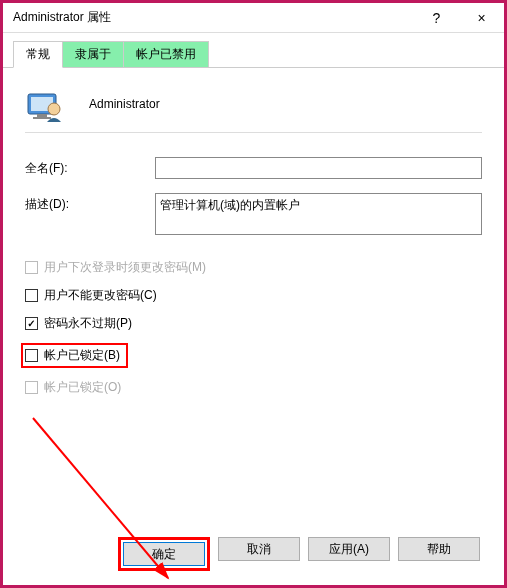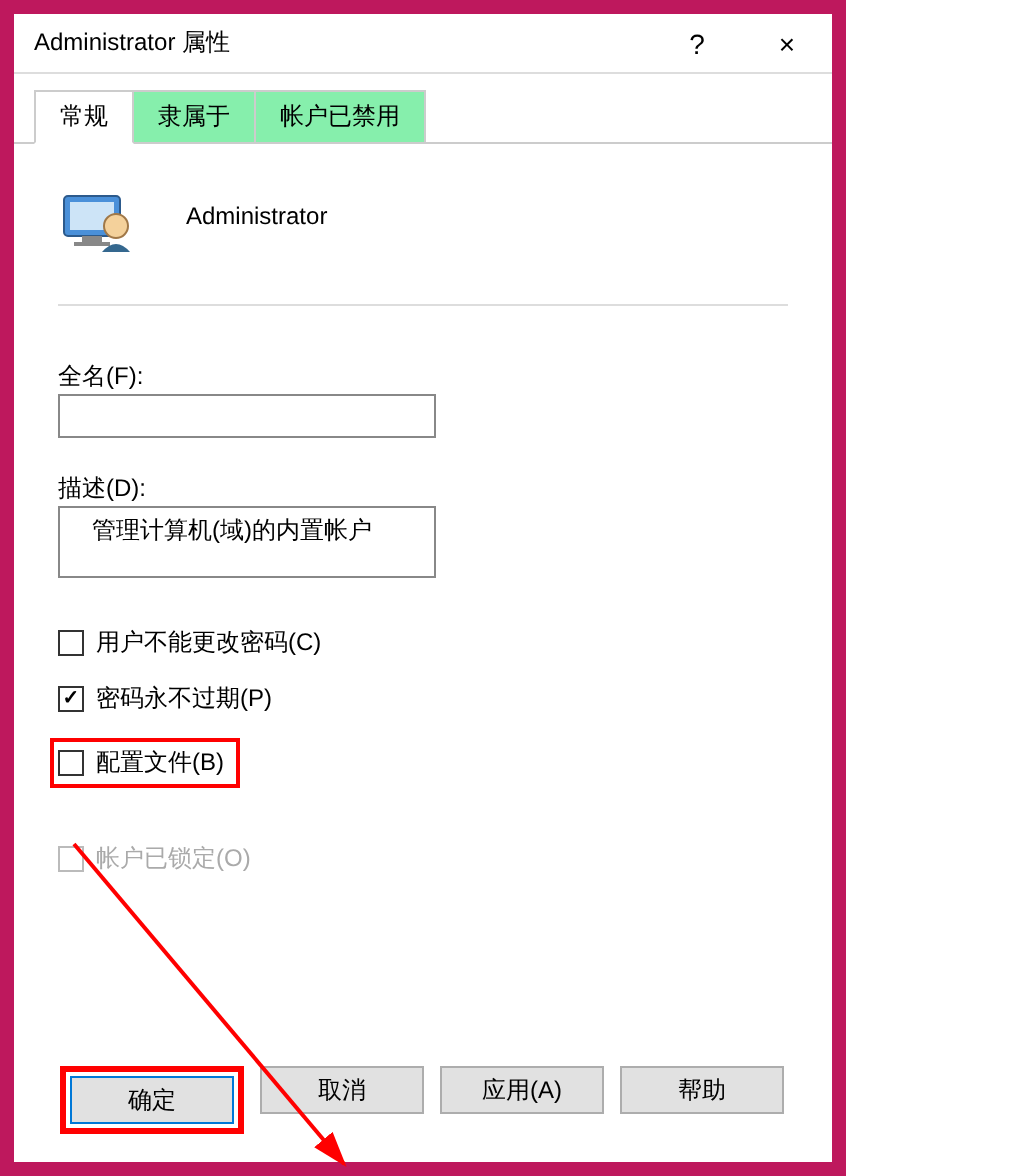--- a/index.html
+++ b/index.html
@@ -6,23 +6,23 @@
     body {
       font-family: "Microsoft YaHei", "Segoe UI", Tahoma, sans-serif;
       font-size: 12px;
       background: #fff;
       width: 507px;
       height: 588px;
       overflow: hidden;
       position: relative;
     }
     .window {
-      width: 423px;
+      width: 507px;
       height: 588px;
-      border: 7px solid #be185d;
+      border: 3px solid #be185d;
       background: #fff;
       position: relative;
     }
     .titlebar {
       height: 30px;
       border-bottom: 1px solid #ddd;
       display: flex;
       align-items: center;
       padding-left: 10px;
       background: #fff;
@@ -66,47 +66,46 @@
       z-index: 2;
     }
     .tab-content {
       padding: 16px 22px;
       position: relative;
     }
     .user-header {
       display: flex;
       align-items: center;
       gap: 24px;
-      padding-bottom: 24px;
+      padding-bottom: 8px;
       border-bottom: 1px solid #ddd;
       margin-bottom: 24px;
     }
     .user-icon {
       width: 40px;
       height: 40px;
     }
     .user-name {
       font-size: 12px;
     }
     .form-row {
       display: flex;
       align-items: flex-start;
       margin-bottom: 14px;
-      flex-direction: column;
     }
     .form-label {
       width: 130px;
       font-size: 12px;
       padding-top: 3px;
     }
     .form-input {
       flex: 1;
       border: 1px solid #888;
       font-size: 12px;
-      padding: 3px 16px;
+      padding: 3px 4px;
       font-family: inherit;
     }
     .form-input.tall {
       height: 42px;
       resize: none;
     }
     .checkbox-group {
       margin-top: 24px;
     }
     .chk-row {
@@ -215,39 +214,43 @@
       <input class="form-input" value="" style="">
     </div>
 
     <div class="form-row">
       <div class="form-label">描述(D):</div>
       <textarea class="form-input tall" style="">管理计算机(域)的内置帐户</textarea>
     </div>
 
     <div class="checkbox-group">
 
+      <div class="chk-row disabled">
+        <span class="chk"></span>
+        <span>用户下次登录时须更改密码(M)</span>
+      </div>
 
       <div class="chk-row">
         <span class="chk"></span>
         <span>用户不能更改密码(C)</span>
       </div>
 
       <div class="chk-row">
         <span class="chk checked"></span>
         <span>密码永不过期(P)</span>
       </div>
 
       <div class="highlight-box">
         <div class="chk-row" style="margin-bottom:0">
           <span class="chk"></span>
-          <span>配置文件(B)</span>
+          <span>帐户已锁定(B)</span>
         </div>
       </div>
 
-      <div class="chk-row disabled" style="margin-top:27px">
+      <div class="chk-row disabled" style="margin-top:11px">
         <span class="chk"></span>
         <span>帐户已锁定(O)</span>
       </div>
 
     </div>
 
     <svg class="arrow-svg" style="left:20px; top:340px;" width="200" height="200">
       <defs>
         <marker id="ah" markerWidth="10" markerHeight="10" refX="8" refY="3" orient="auto">
           <path d="M0,0 L0,6 L9,3 z" fill="#ff0000"></path>

